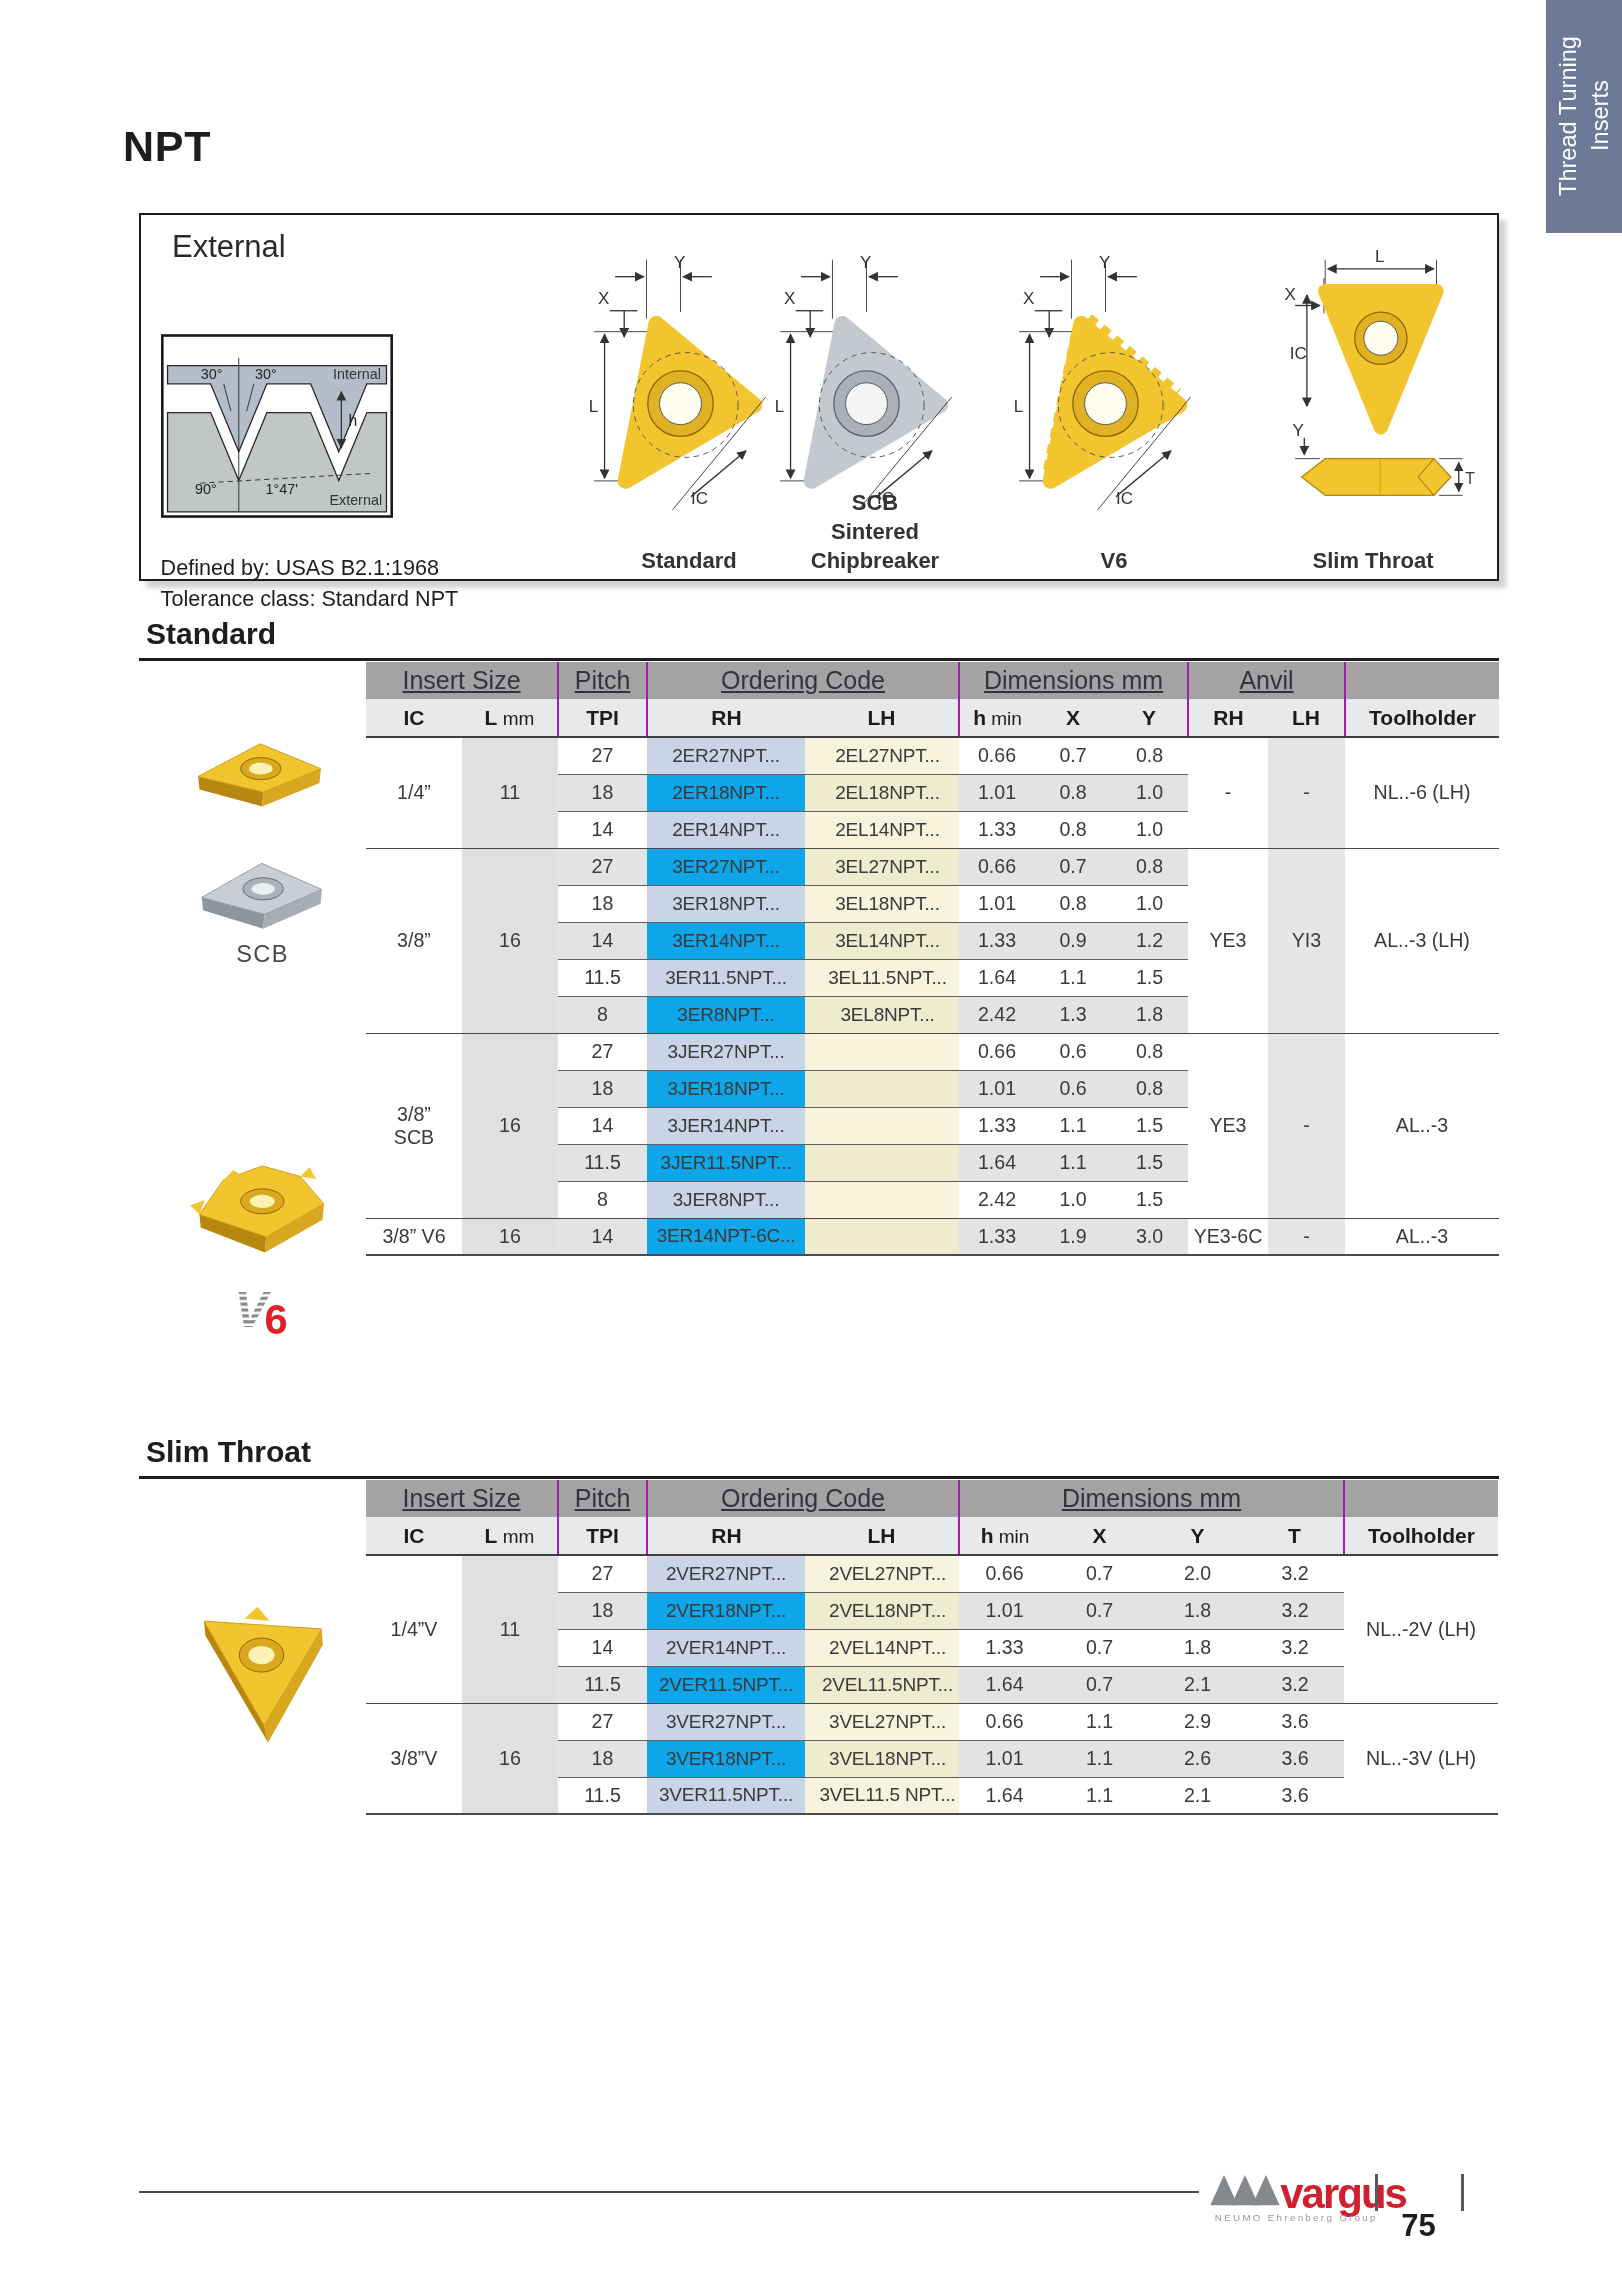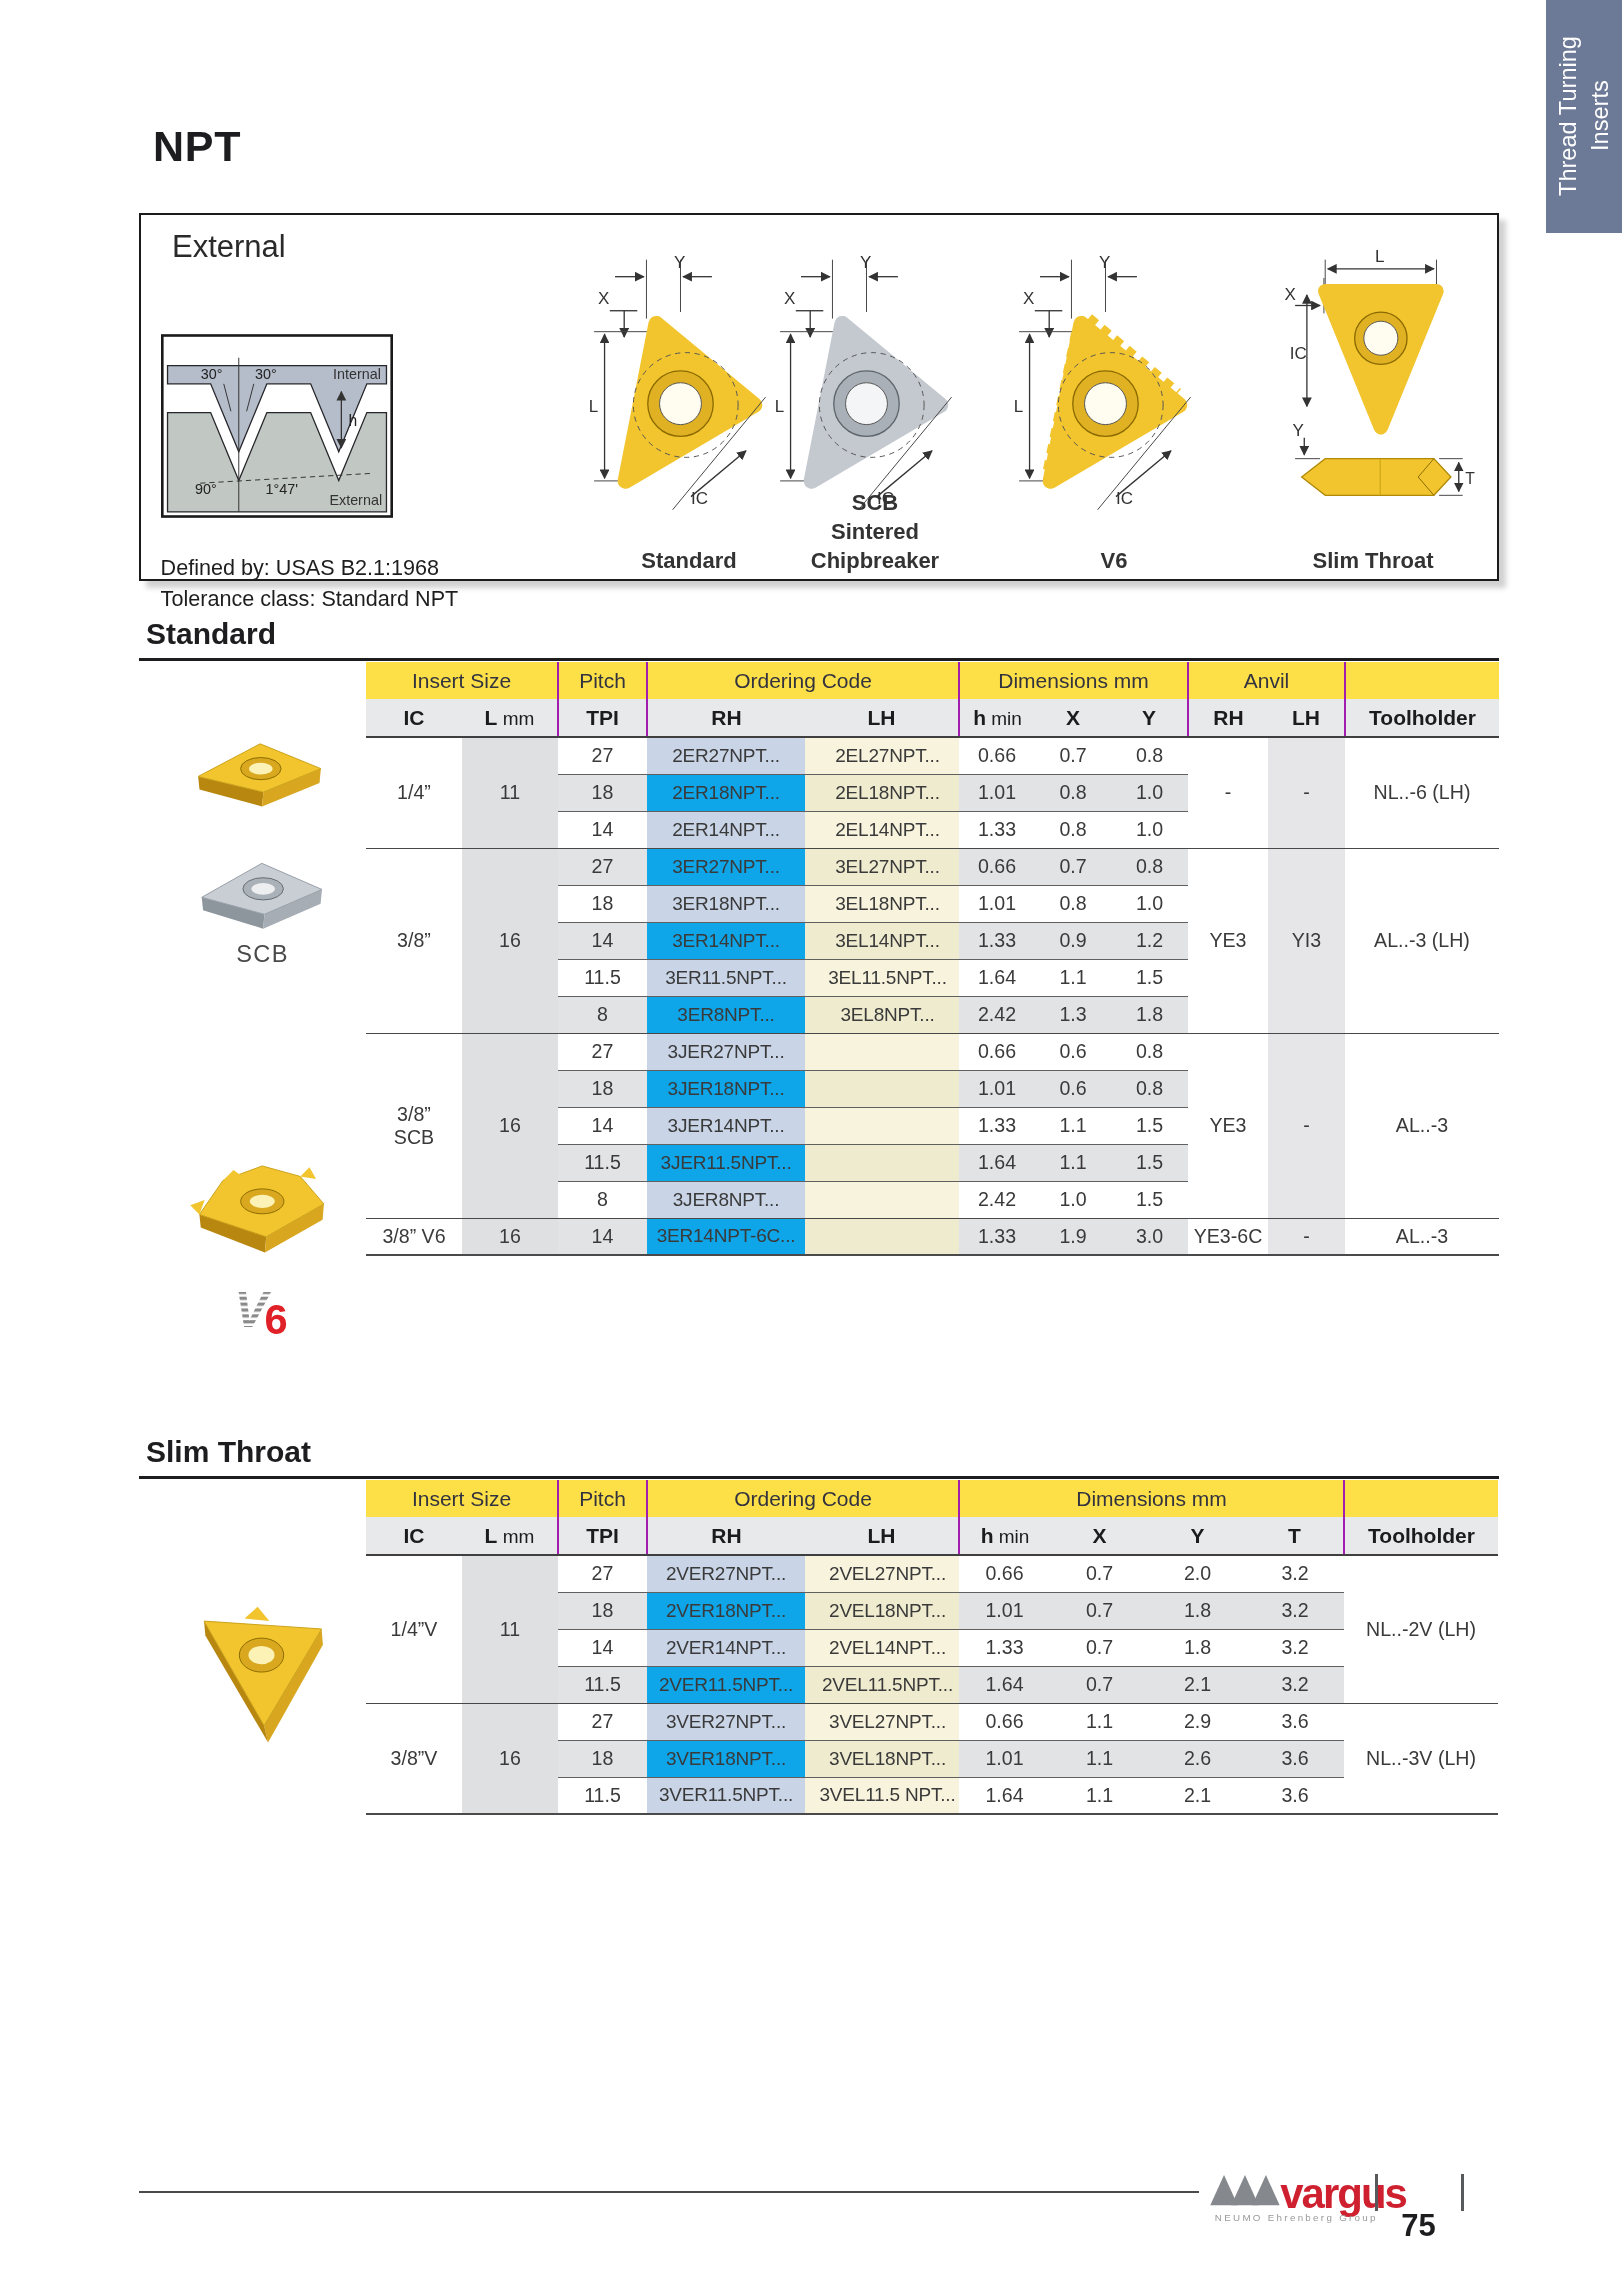--- a/index.html
+++ b/index.html
@@ -8,38 +8,38 @@
   .page { position:relative; width:1623px; height:2295px; background:#ffffff; overflow:hidden; }
   .abs { position:absolute; }
 
   
   .side-tab { left:1546px; top:0; width:77px; height:233px; background:#6d7a97;
               display:flex; align-items:center; justify-content:center; }
   .side-tab .vtext { writing-mode:vertical-rl; transform:rotate(180deg); color:#fff;
               font-size:23.6px; line-height:1.35; text-align:center; white-space:pre-line; }
 
   
-  .npt-title { left:153px; top:122px; font-size:43px; font-weight:700; color:#1d1d1f; letter-spacing:0.7px; }
+  .npt-title { left:123px; top:122px; font-size:43px; font-weight:700; color:#1d1d1f; letter-spacing:0.7px; }
   .sec-title { font-size:30px; font-weight:700; color:#1d1d1f; }
   .sec-rule  { height:3.3px; background:#1d1d1f; }
 
   
   .ext-box { left:139px; top:213px; width:1360px; height:368px; background:#fff;
              border:2.6px solid #1b1b1b; box-shadow:6.5px 6.5px 5.2px rgba(0,0,0,0.18); }
   .ext-title { left:31px; top:14.4px; font-size:31px; color:#2a2a2a; }
   .defined { left:19.6px; top:302px; font-size:21.6px; color:#1e1e1e; line-height:1.42;margin-top:36px; }
 
   .variant { top:25px; width:216px; height:339px; }
   .variant .cap { position:absolute; bottom:3.9px; width:100%; text-align:center;
                   font-size:22px; font-weight:600; color:#333; line-height:1.3; white-space:pre-line; }
 
   
   .tbl { border-collapse:collapse; table-layout:fixed; border-bottom:2px solid #4a4a4a; background:#fff; }
   .tbl th, .tbl td { font-weight:normal; padding:0; text-align:center; vertical-align:middle; overflow:hidden; }
-  .tbl thead .r1 th { height:37px; background:#fde047; color:#33333f; font-size:21px; }
+  .tbl thead .r1 th { height:37px; background:#a3a3a3; color:#33333f; font-size:25px;text-decoration:underline; }
   .tbl thead .r2 th { height:38px; background:#e8e9eb; color:#1c1c1c; font-size:21px; border-bottom:2px solid #3f3f3f; }
   .tbl thead th.sep { border-left:2px solid #a21caf; }
   .tbl thead .r2 b { font-weight:700; }
   .tbl .unit { font-size:19px; }
   .tbl td { height:37px; font-size:19.6px; color:#3a3a3a; }
   .tbl td.ic  { white-space:pre-line; line-height:1.15; }
   .tbl td.l   { background:#dfe0e2; }
   .tbl td.c-rh { background:#c9d4e6; font-size:19px; letter-spacing:-0.2px; }
   .tbl td.c-lh { background:#f7f3dc; font-size:19px; letter-spacing:-0.2px;padding-left:11px; }
   .tbl td.stripe { background:#e2e3e5; }

